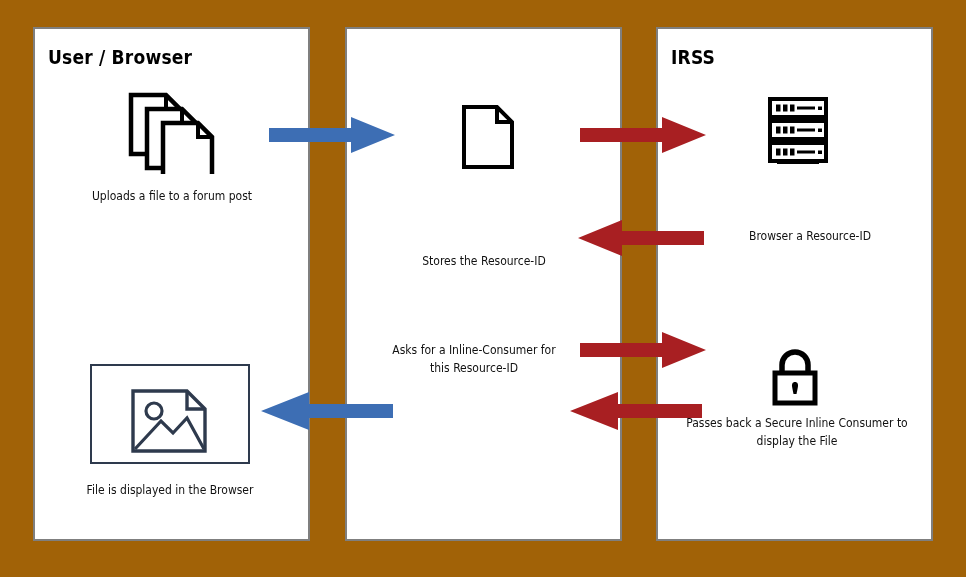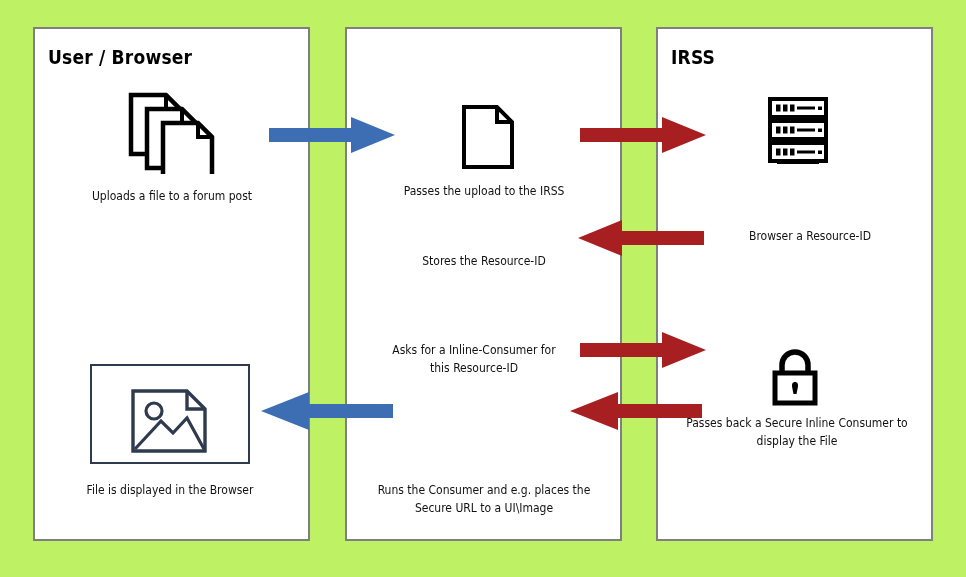--- a/index.html
+++ b/index.html
@@ -7,21 +7,21 @@
     padding: 0;
     background: #ffffff;
   }
   body {
     font-family: "DejaVu Sans Condensed", "Liberation Sans", sans-serif;
   }
   #canvas {
     position: relative;
     width: 966px;
     height: 577px;
-    background: #bef264;
+    background: #a16207;
     overflow: hidden;
   }
 
   
   .lane {
     position: absolute;
     border: 2px solid #7f7f7f;
     background: #ffffff;
     box-sizing: border-box;
   }
@@ -176,31 +176,28 @@
   </div>
 
   <div class="arrow" style="left:261px; top:392px;">
     <svg width="132" height="38" viewBox="0 0 132 38">
       <path d="M132 12 H48 V0 L0 19 L48 38 V26 H132 Z" fill="#3d6eb4"></path>
     </svg>
   </div>
 
   <div class="caption" style="left:53px; top:187px; width:238px;">Uploads a file to a forum post</div>
 
-  <div class="caption" style="left:365px; top:182px; width:238px;">Passes the upload to the IRSS</div>
 
 
   <div class="caption" style="left:706px; top:227px; width:208px;">Browser a Resource-ID</div>
 
   <div class="caption" style="left:365px; top:252px; width:238px;">Stores the Resource-ID</div>
 
   <div class="caption" style="left:668px; top:414px; width:258px;">Passes back a Secure Inline Consumer to
 display the File</div>
 
   <div class="caption" style="left:365px; top:341px; width:218px;">Asks for a Inline-Consumer for
 this Resource-ID</div>
 
   <div class="caption" style="left:51px; top:481px; width:238px;">File is displayed in the Browser</div>
 
-  <div class="caption" style="left:355px; top:481px; width:258px;">Runs the Consumer and e.g. places the
-Secure URL to a UI\Image</div>
 
 </div>
 
 </body></html>

